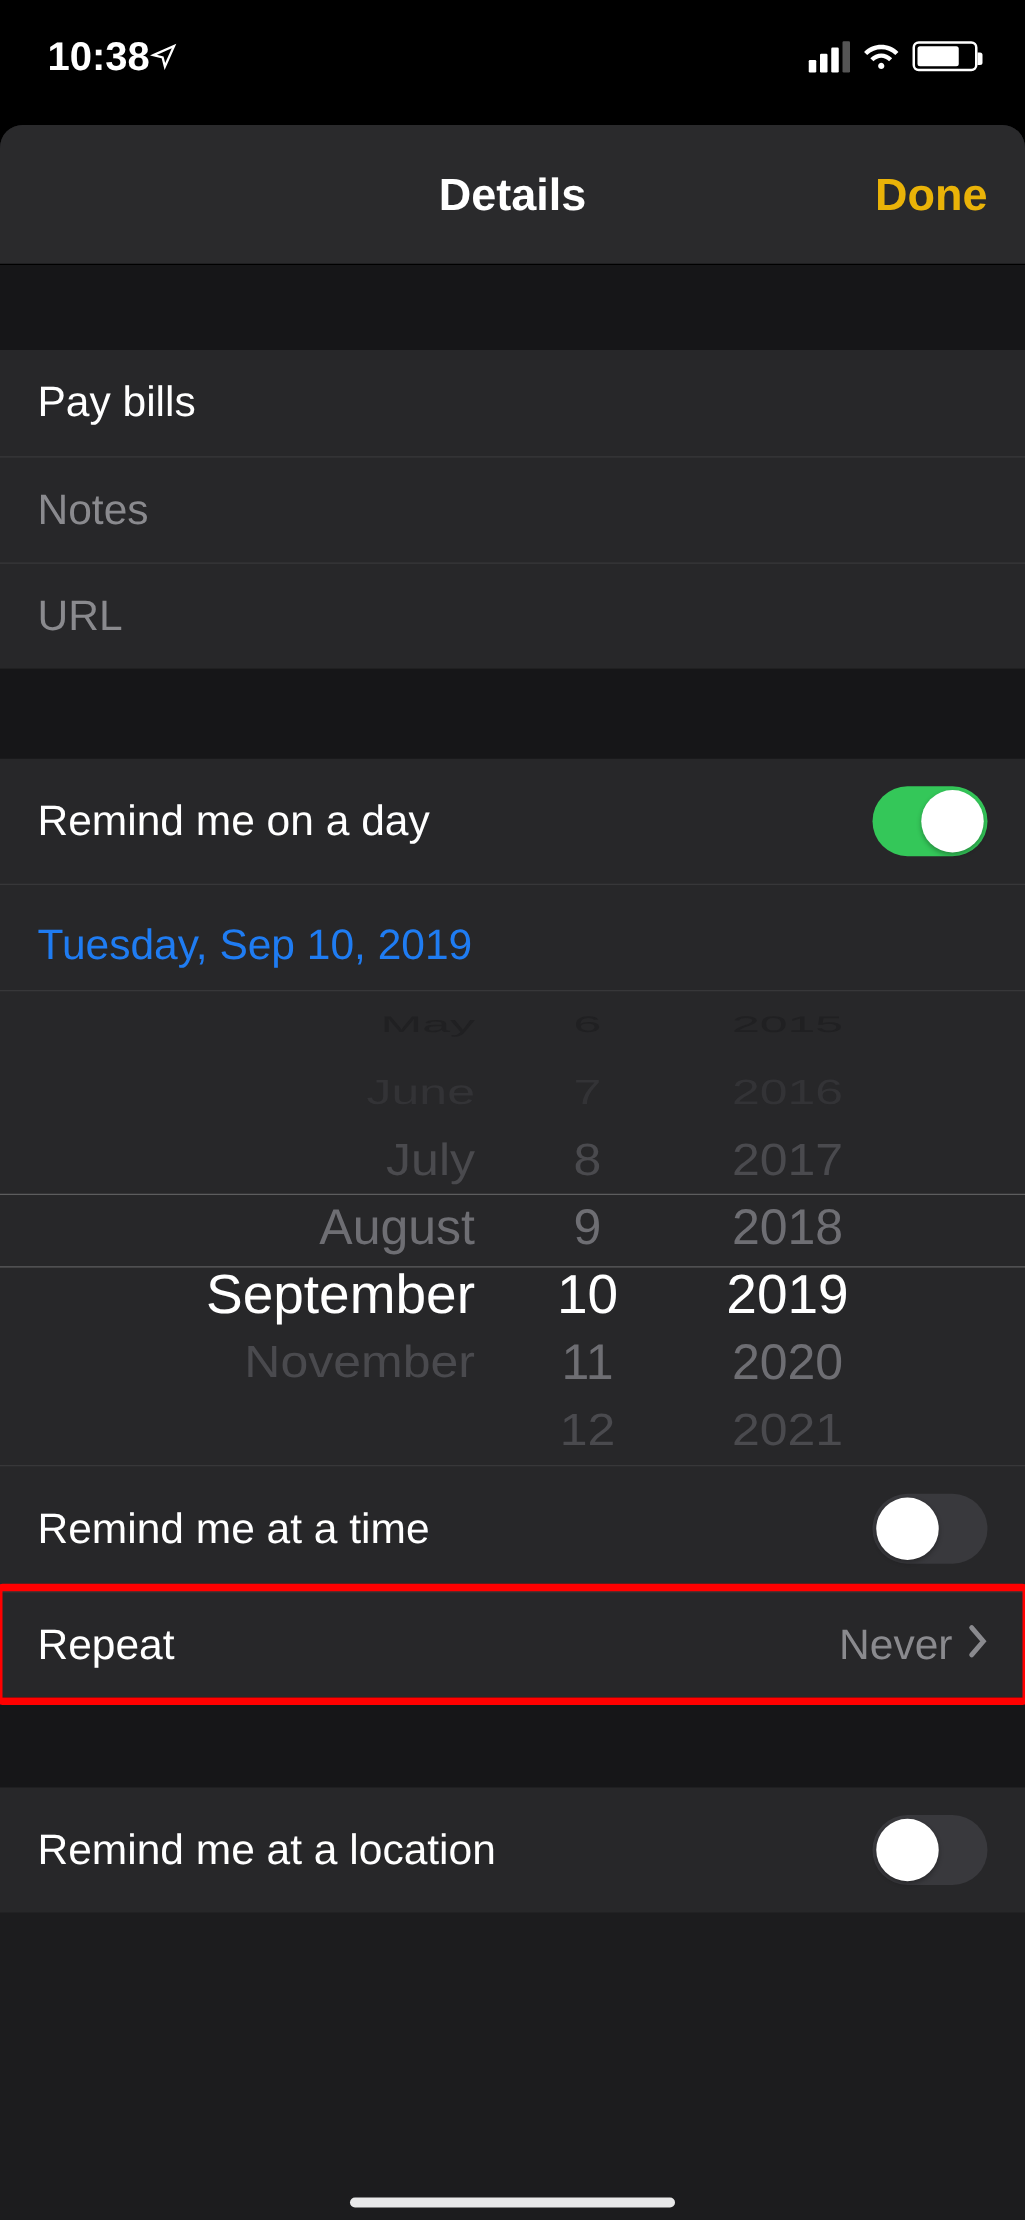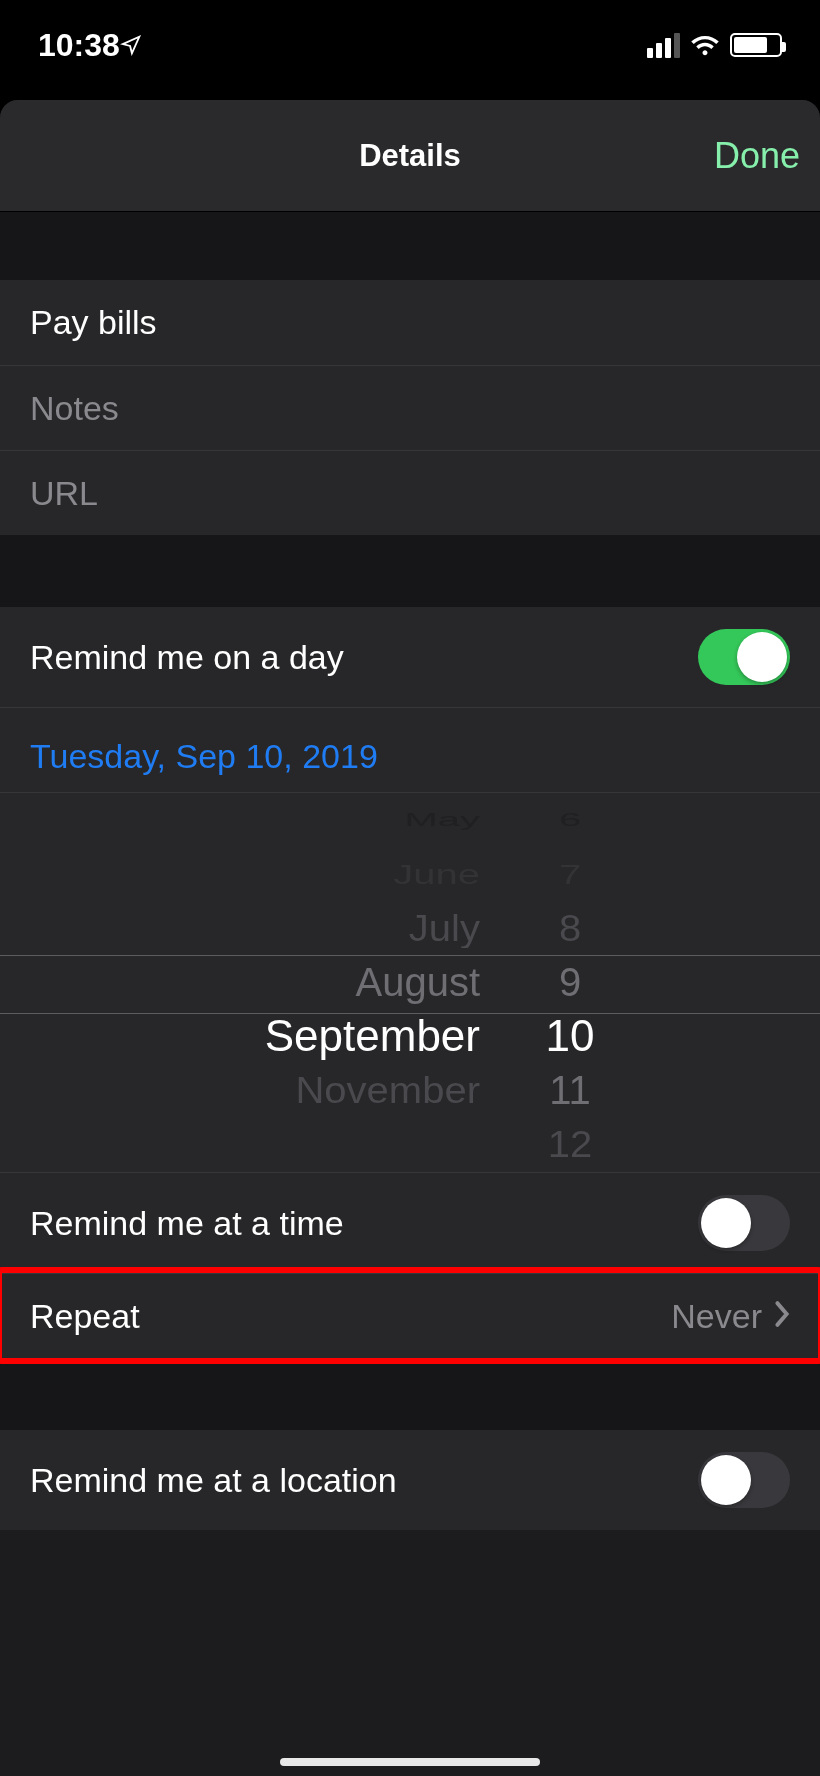--- a/index.html
+++ b/index.html
@@ -52,24 +52,24 @@
     }
     .sheet-header {
       height: 112px;
       display: flex;
       align-items: center;
       justify-content: center;
       position: relative;
       background: #2a2a2c;
       border-bottom: 1px solid #000;
     }
-    .sheet-title { font-size: 31px; font-weight: 600; }
+    .sheet-title { font-size: 36px; font-weight: 600; }
     .done-btn {
-      position: absolute; right: 20px; top: 0; bottom: 0; display: flex; align-items: center;
-      font-size: 36px; color: #86efac; font-weight: 400;
+      position: absolute; right: 30px; top: 0; bottom: 0; display: flex; align-items: center;
+      font-size: 36px; color: #eab308; font-weight: 700;
     }
     .gap { height: 68px; background: #161618; }
     .gap-small { height: 72px; background: #161618; }
     .section { background: #272729; }
     .row {
       min-height: 85px;
       padding: 22px 30px;
       display: flex; align-items: center; justify-content: space-between;
       border-top: 1px solid rgba(255,255,255,0.08);
       font-size: 34px; color: #fff;
@@ -206,20 +206,30 @@
       <div class="col day">
         <span class="item f4">6</span>
         <span class="item f3">7</span>
         <span class="item f2">8</span>
         <span class="item f1">9</span>
         <span class="item sel">10</span>
         <span class="item f1">11</span>
         <span class="item f2">12</span>
 
       </div>
+      <div class="col year">
+        <span class="item f4">2015</span>
+        <span class="item f3">2016</span>
+        <span class="item f2">2017</span>
+        <span class="item f1">2018</span>
+        <span class="item sel">2019</span>
+        <span class="item f1">2020</span>
+        <span class="item f2">2021</span>
+
+      </div>
     </div>
 
     <div class="row">
       <span>Remind me at a time</span>
       <span class="toggle off">
           <span class="knob"></span>
         </span>
     </div>
     <div class="row" id="repeat-row">
       <span>Repeat</span>

